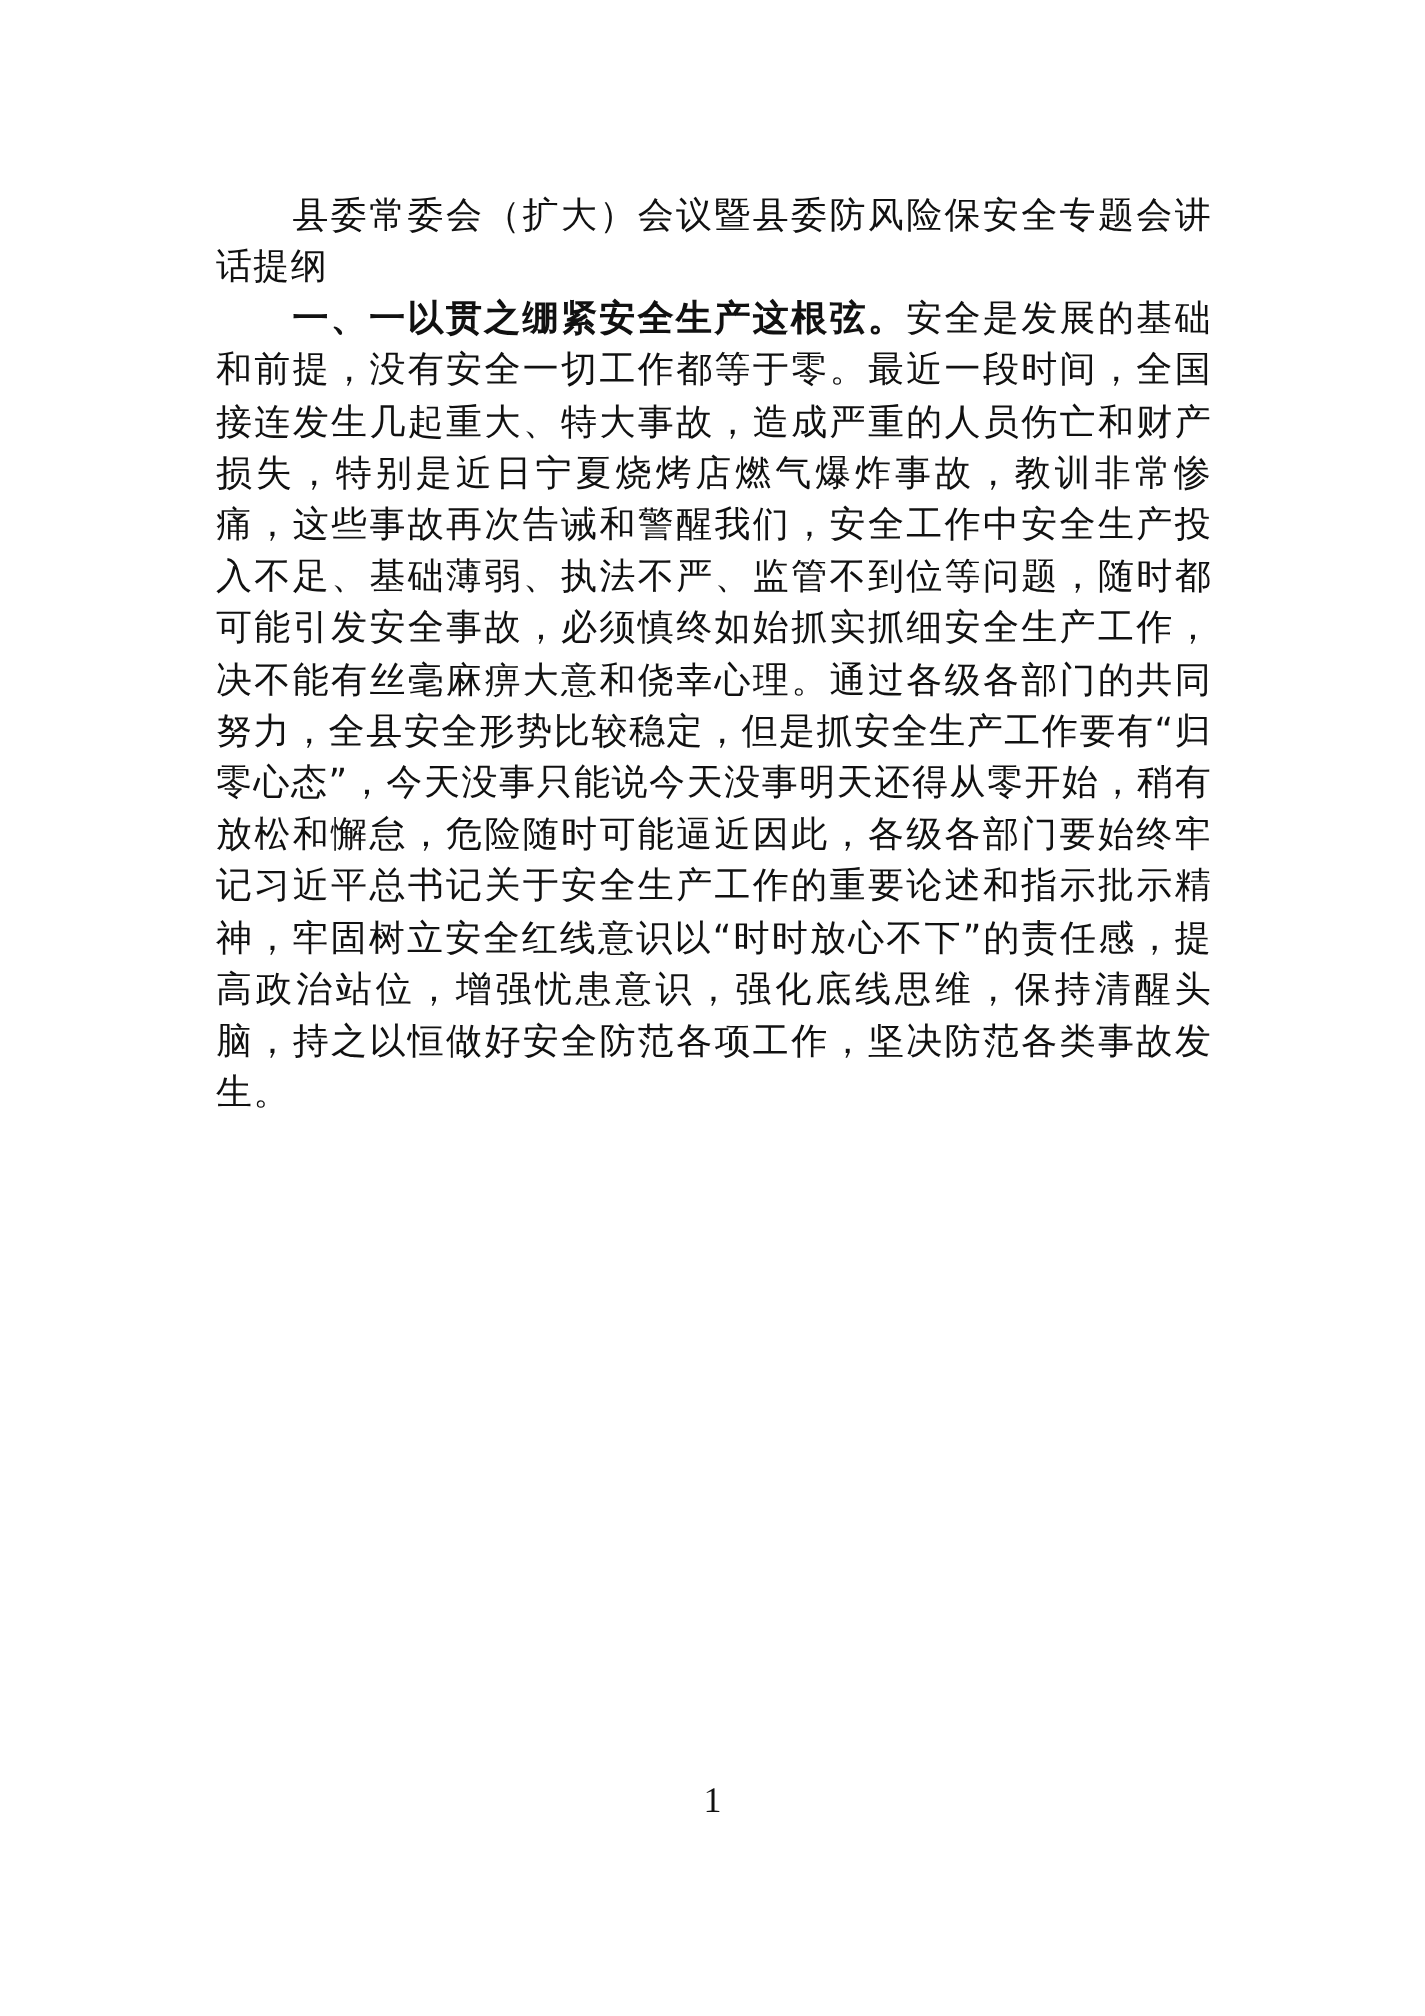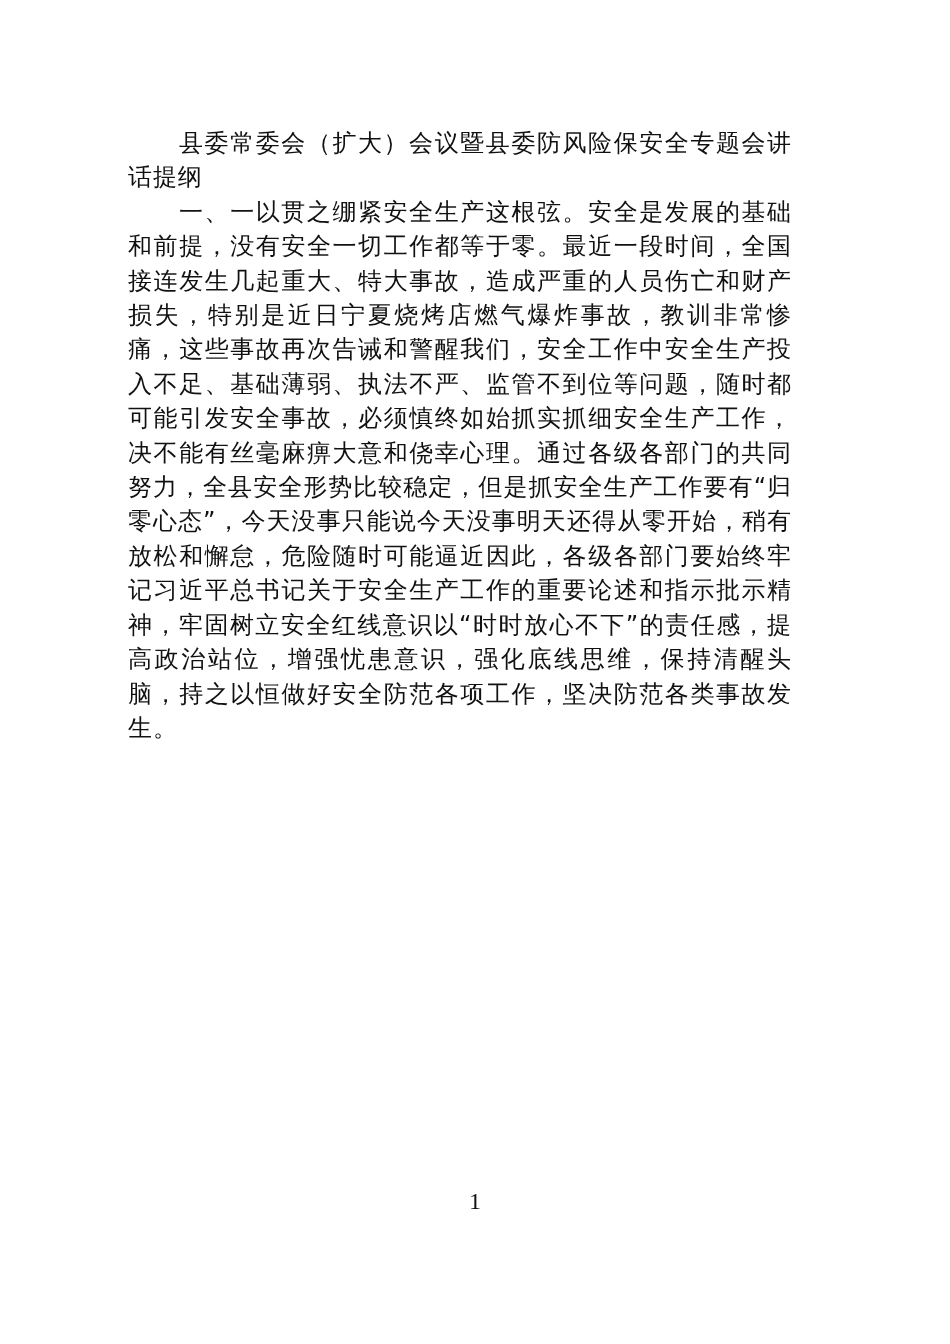--- a/index.html
+++ b/index.html
@@ -10,36 +10,36 @@
     body {
       width: 950px;
       height: 1344px;
       position: relative;
       overflow: hidden;
       font-family: "DejaVu Sans", sans-serif;
       color: #111111;
     }
     .page {
       position: absolute;
-      left: 128px;
+      left: 144px;
       top: 126px;
       width: 664px;
     }
     .para {
       font-size: 24px;
       line-height: 34.4px;
       margin: 0;
       text-indent: 51px;
       text-align: justify;
       text-align-last: left;
       word-break: break-all;
       letter-spacing: 0.9px;
     }
     .para b {
-      font-weight: normal;
+      font-weight: bold;
     }
     .page-number {
       position: absolute;
       left: 0;
       width: 950px;
       top: 1188px;
       text-align: center;
       font-family: "Liberation Serif", serif;
       font-size: 24px;
       color: #111111;

